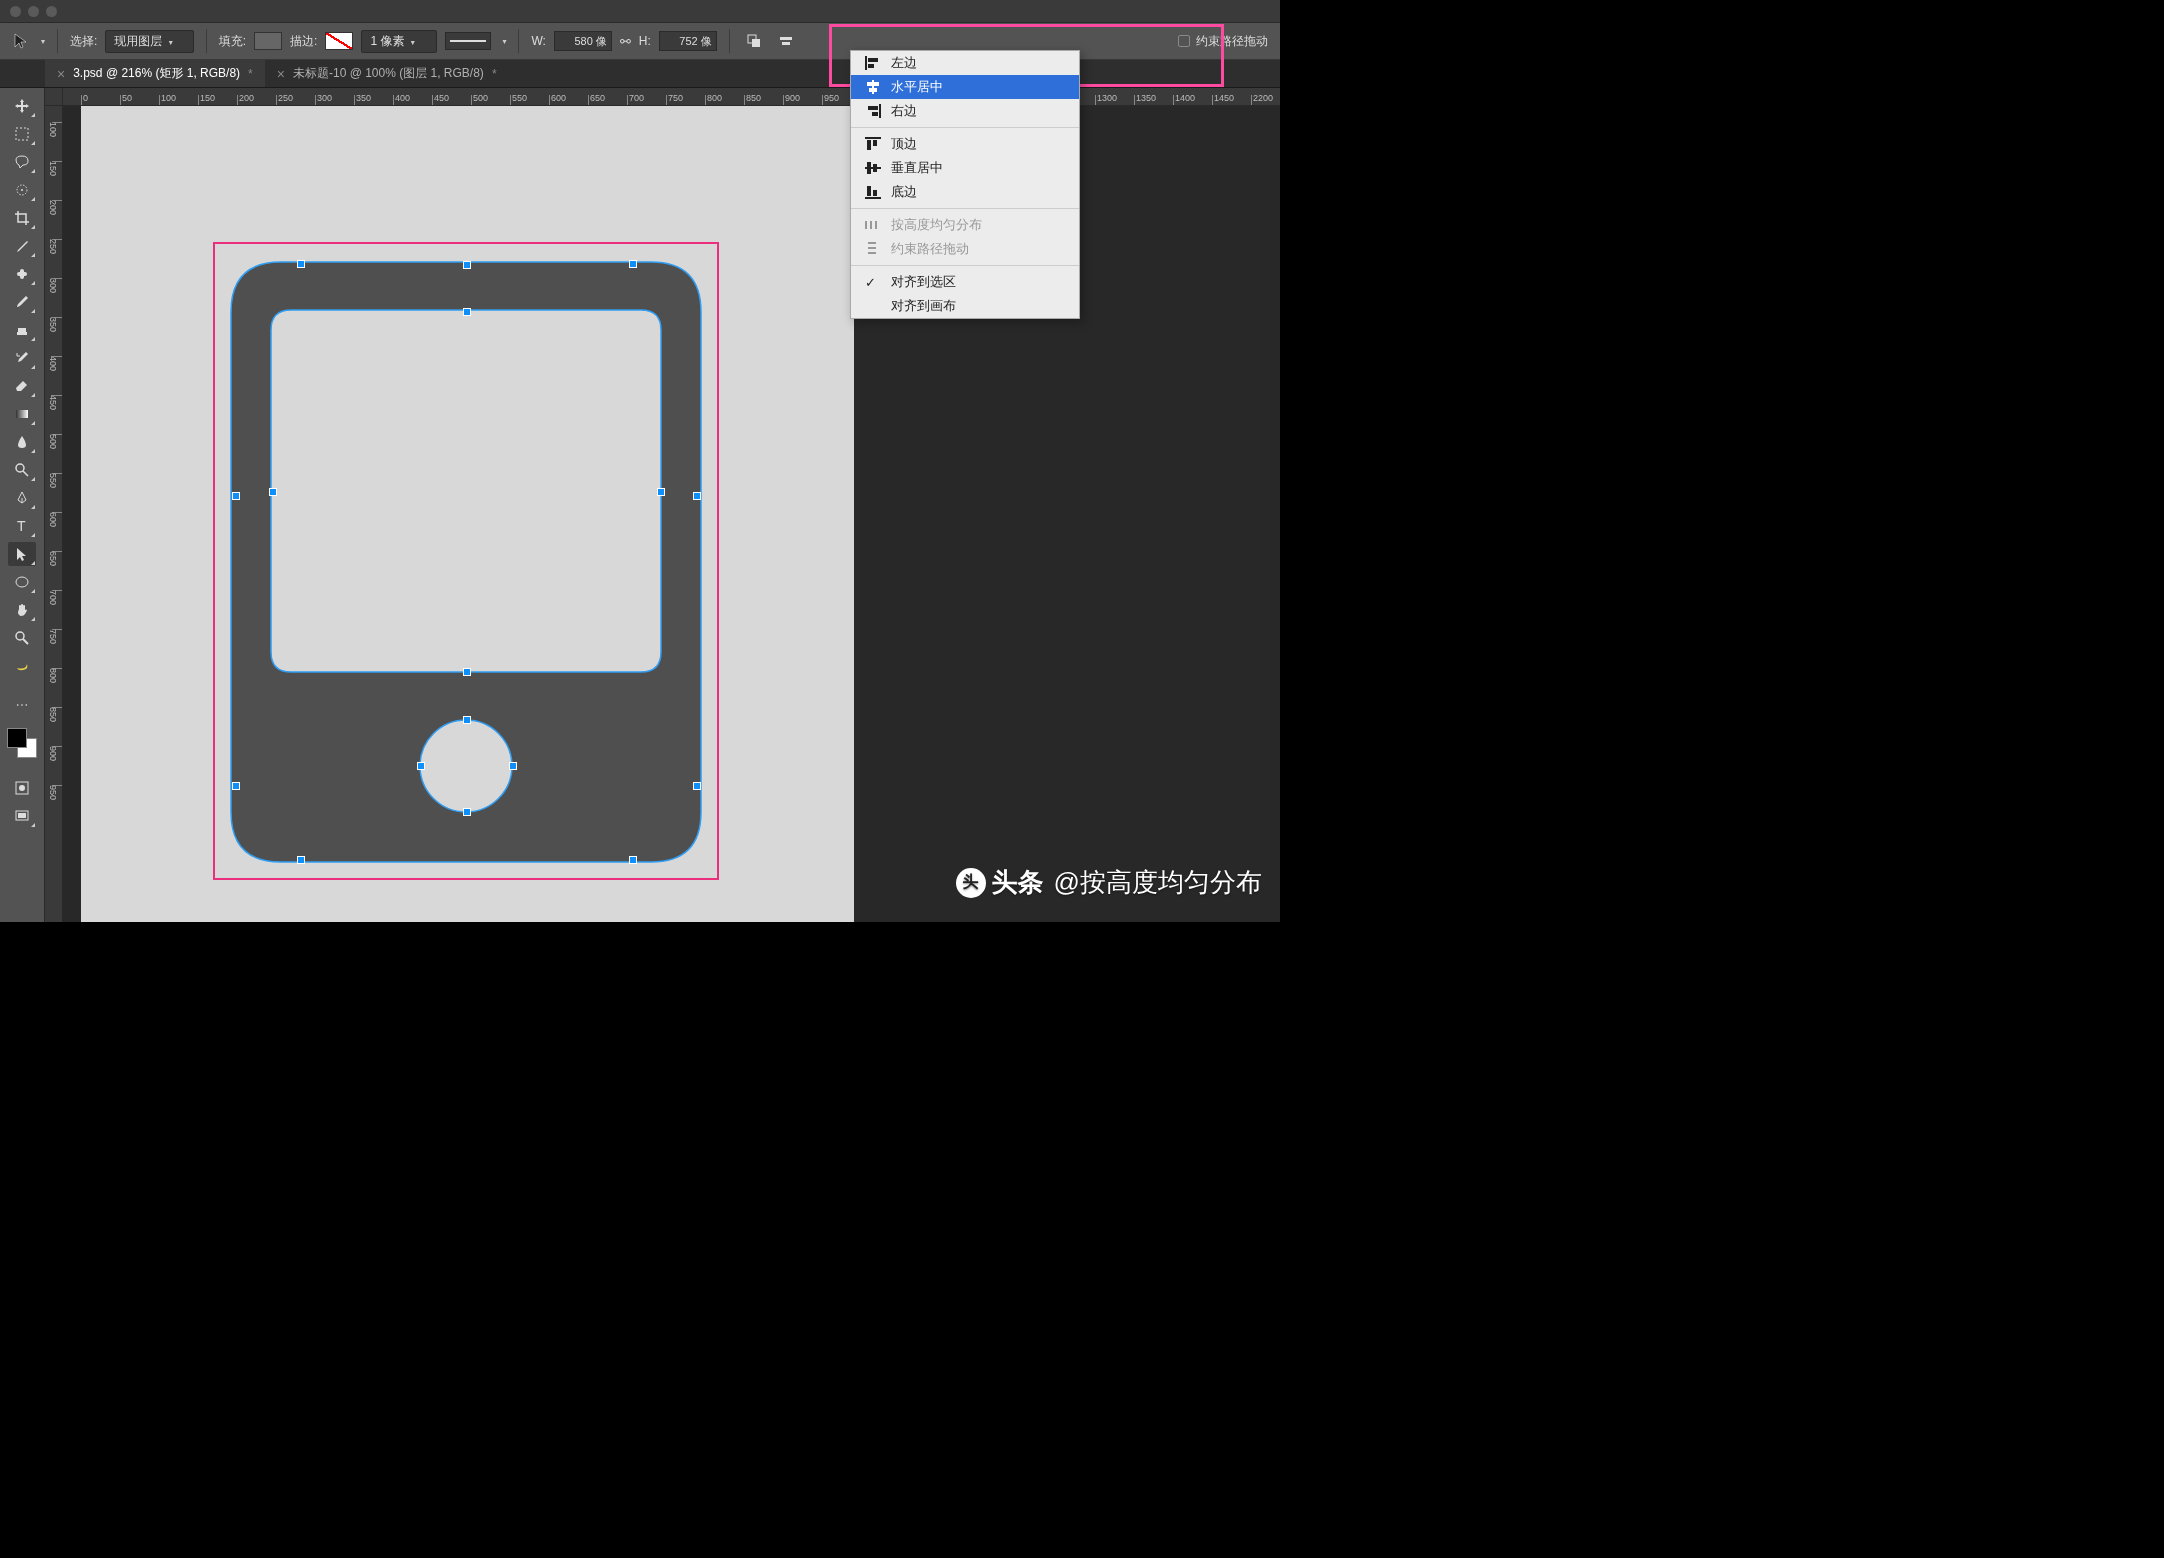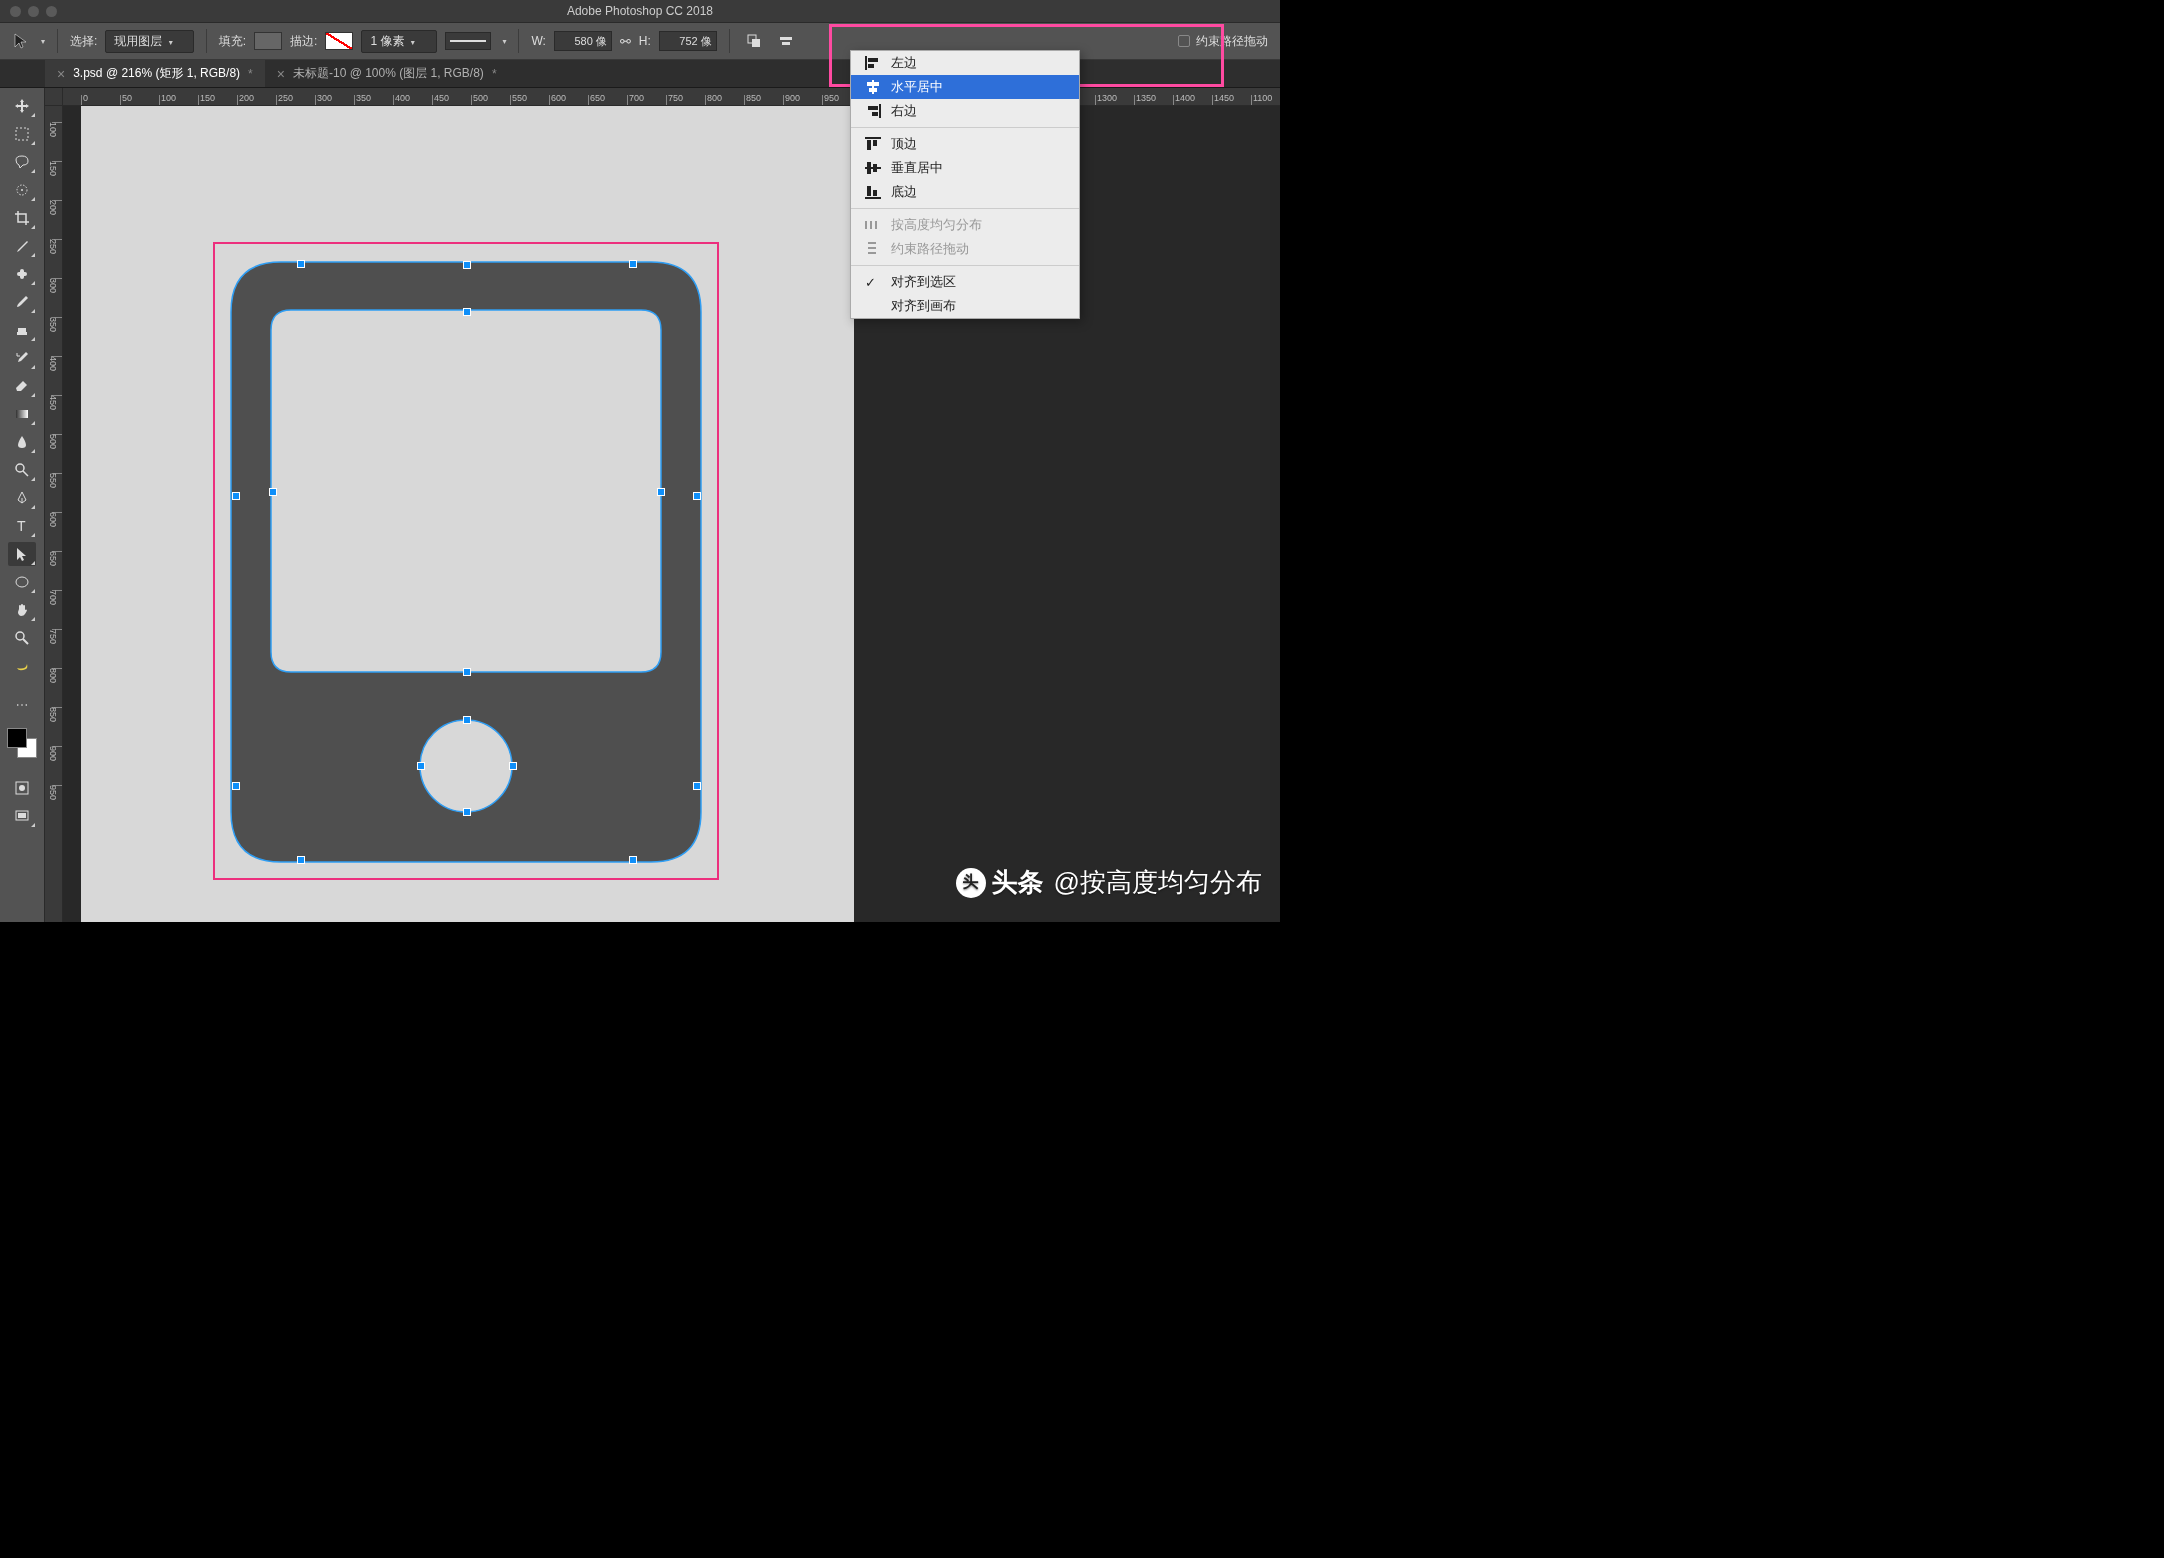--- a/index.html
+++ b/index.html
@@ -67,21 +67,20 @@
 </style>
 </head>
 <body>
 
 <div class="titlebar">
   <div class="traffic-lights">
     <div class="traffic-light"></div>
     <div class="traffic-light"></div>
     <div class="traffic-light"></div>
   </div>
-  <div class="app-title">Adobe Photoshop CC 2018</div>
 </div>
 
 <div class="options-bar">
   <svg class="opt-tool-icon" viewBox="0 0 18 18">
       <path d="M3 2 L3 15 L7 11 L9 16 L11 15 L9 10 L14 10 Z" fill="#222" stroke="#fff" stroke-width="0.5"></path>
     </svg>
   <span class="dd-arrow">▾</span>
   <div class="opt-sep"></div>
   <span class="opt-label">选择:</span>
   <div class="opt-select"><span>现用图层</span> <span class="dd-arrow">▾</span></div>
@@ -342,21 +341,21 @@
         <div class="ruler-h-label" style="left: 759px;">950</div>
         <div class="ruler-h-tick major" style="left: 1032px;"></div>
         <div class="ruler-h-label" style="left: 1032px;">1300</div>
         <div class="ruler-h-tick major" style="left: 1071px;"></div>
         <div class="ruler-h-label" style="left: 1071px; margin-top: 19px;">1350</div>
         <div class="ruler-h-tick major" style="left: 1110px;"></div>
         <div class="ruler-h-label" style="left: 1110px;">1400</div>
         <div class="ruler-h-tick major" style="left: 1149px;"></div>
         <div class="ruler-h-label" style="left: 1149px;">1450</div>
         <div class="ruler-h-tick major" style="left: 1188px;"></div>
-        <div class="ruler-h-label" style="left: 1188px;">1100</div>
+        <div class="ruler-h-label" style="left: 1188px;">2200</div>
       </div>
     <div class="canvas-row">
       <div class="ruler-v" id="ruler-v">
           <div class="ruler-v-tick major" style="top: 15.6px;"></div>
           <div class="ruler-v-label" style="top: 15.6px;">100</div>
           <div class="ruler-v-tick major" style="top: 54.6px;"></div>
           <div class="ruler-v-label" style="top: 54.6px;">150</div>
           <div class="ruler-v-tick major" style="top: 93.6px;"></div>
           <div class="ruler-v-label" style="top: 93.6px;">200</div>
           <div class="ruler-v-tick major" style="top: 132.6px;"></div>

